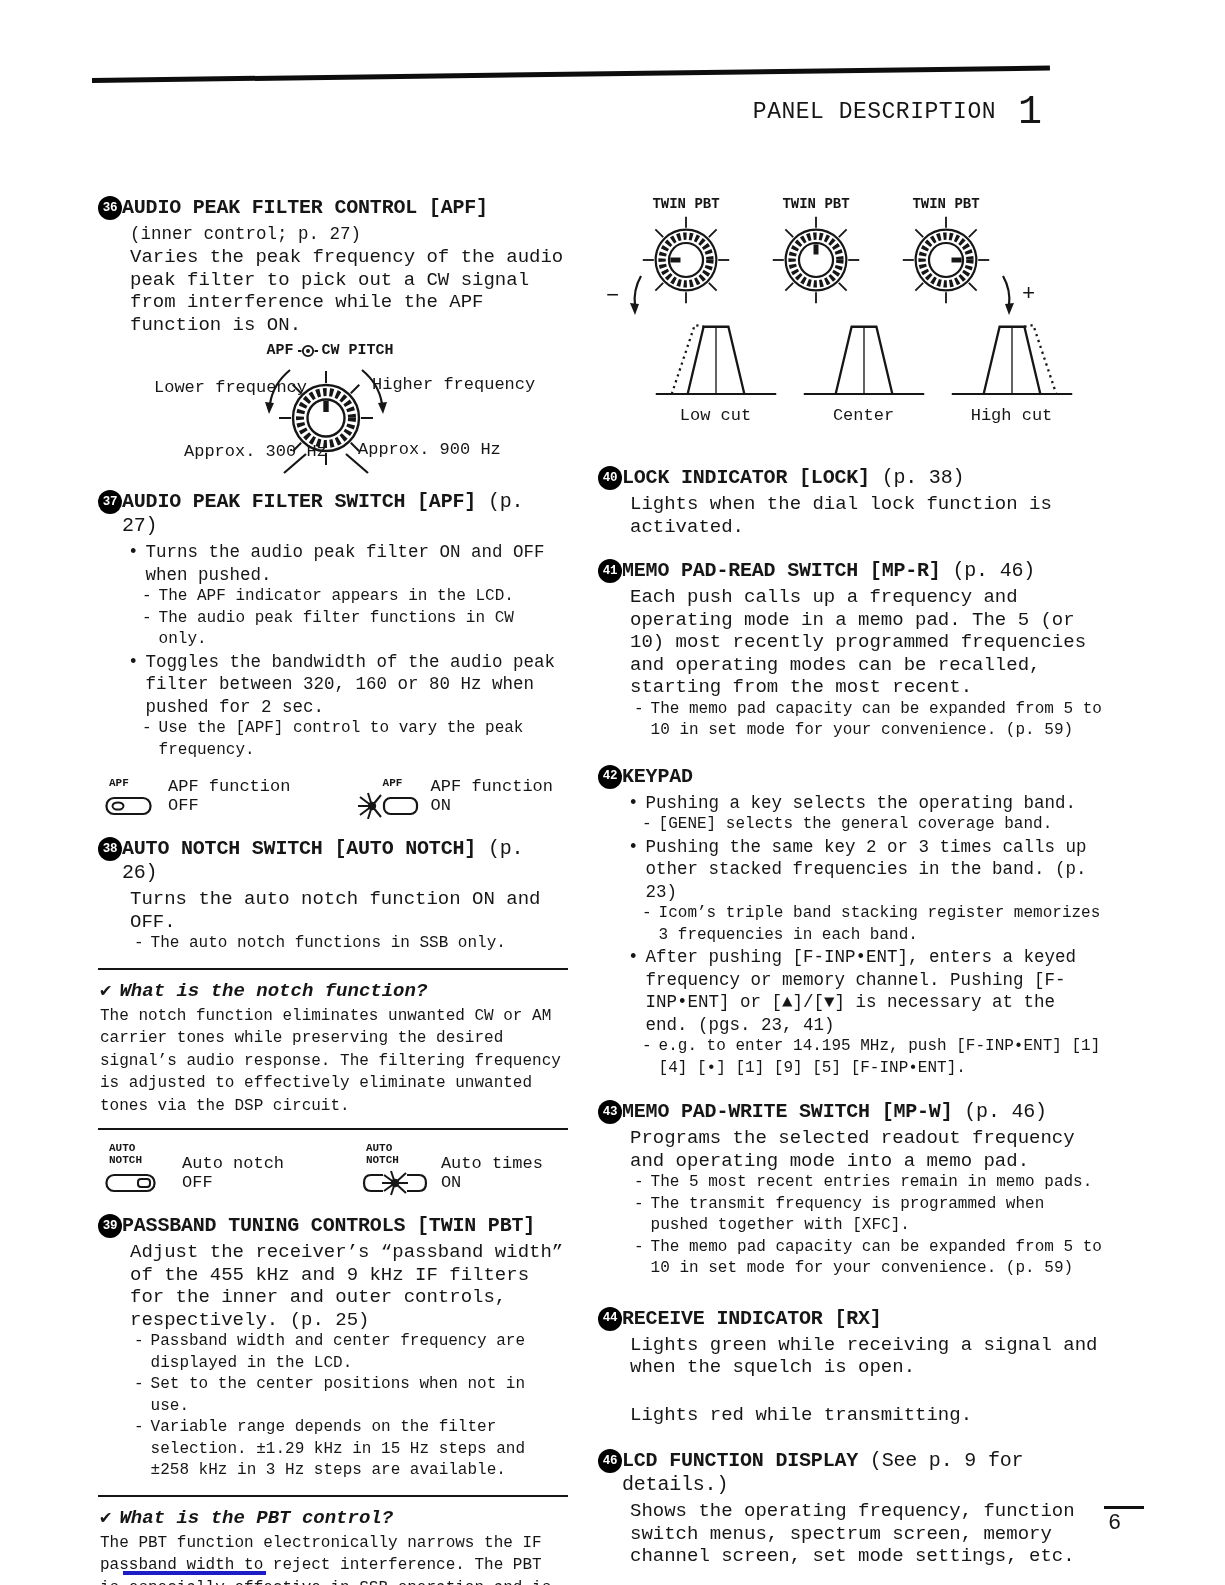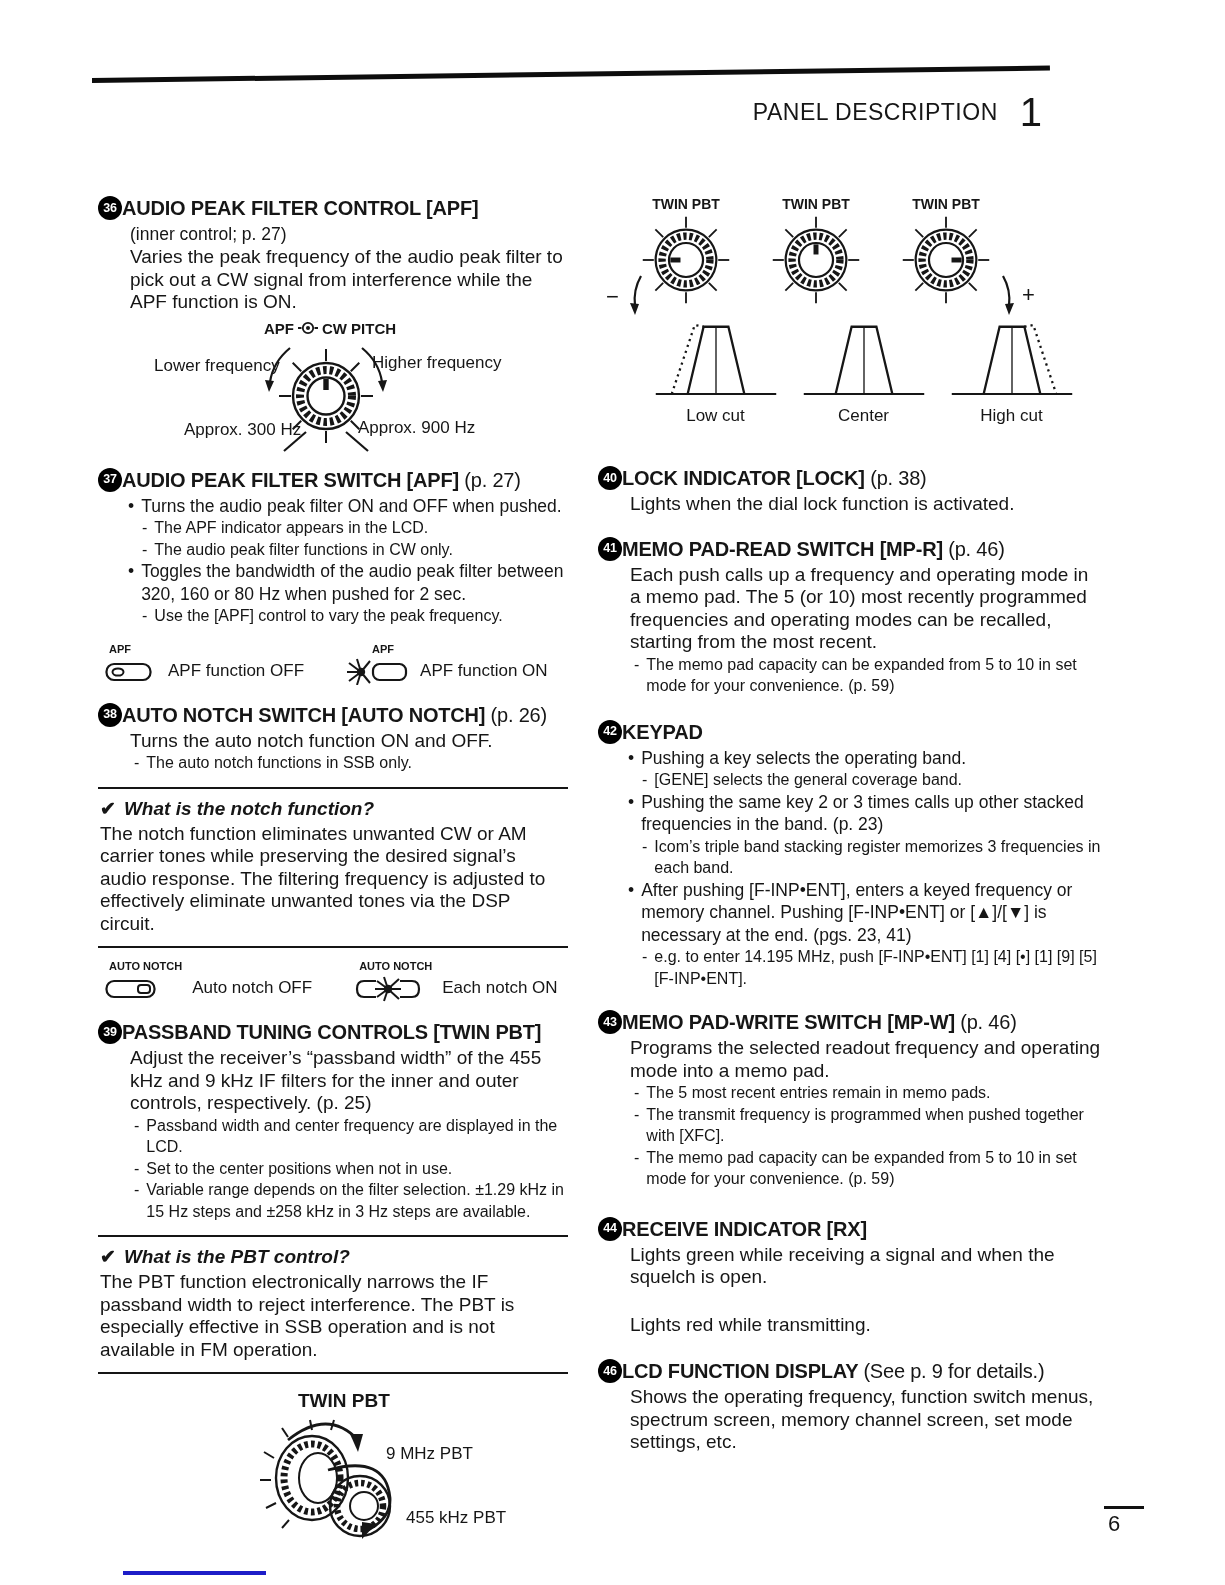--- a/index.html
+++ b/index.html
@@ -1,19 +1,19 @@
 <!DOCTYPE html>
 <html><head>
 <meta charset="utf-8">
 <style>
   * { margin:0; padding:0; box-sizing:border-box; }
   html,body { background:#d8d8d8; }
   .page {
     position:relative; width:1225px; height:1585px; background:#ffffff;
-    font-family:Liberation Sans, sans-serif; color:#161616; overflow:hidden;
+    font-family:Liberation Mono, monospace; color:#161616; overflow:hidden;
   }
   svg { display:block; }
   svg .st { fill:none; stroke:#161616; }
 
   
   .hrule { position:absolute; left:92px; top:78px; width:958px; height:4.5px;
            background:#0d0d0d; transform:rotate(-0.75deg); transform-origin:left center; }
   .hdr { position:absolute; top:90px; right:183px; display:flex; gap:22px; align-items:flex-start; }
   .hdr-title { font-size:23px; letter-spacing:0.5px; padding-top:9px; }
   .hdr-num { font-size:40px; }
@@ -37,21 +37,21 @@
   .subtitle { font-size:17.5px; line-height:23px; }
   .li { display:flex; gap:7px; margin-left:30px; font-size:17.5px; line-height:22.5px; }
   .li .mk { flex:0 0 auto; }
   .li.dash { margin-left:44px; font-size:16px; line-height:21.5px; }
 
   .infobox { border-top:2.5px solid #151515; border-bottom:2.5px solid #151515;
              padding:8px 2px 11px 2px; margin:13px 0 12px 0; }
   .infobox .ib-title { font-size:19px; font-weight:bold; font-style:italic; margin-bottom:3px;
                        display:flex; gap:8px; align-items:baseline; }
   .infobox .ib-title .check { font-style:normal; }
-  .infobox .ib-body { font-size:19px; line-height:22.5px; }
+  .infobox .ib-body { font-size:16px; line-height:22.5px; }
 
   
   .iconrow { display:flex; align-items:flex-end; margin:16px 0 18px 6px; }
   .iconunit { display:flex; flex-direction:column; }
   .iconlabel { font-size:11px; font-weight:bold; margin-left:5px; }
   .iconcap { font-size:17px; padding-bottom:4px; margin-left:10px; }
   .iconunit.second { margin-left:42px; }
 
   
   .apf-diagram { position:relative; height:128px; margin:6px 0 20px 0; }
@@ -264,21 +264,21 @@
               <line x1="34" y1="17" x2="23" y2="25"></line>
                 <line x1="34" y1="17" x2="30" y2="5"></line>
               <line x1="34" y1="17" x2="30" y2="29"></line>
                 <line x1="34" y1="17" x2="45" y2="7"></line>
               <line x1="34" y1="17" x2="47" y2="17"></line>
                 <line x1="34" y1="17" x2="45" y2="27"></line>
             </g>
             <circle cx="34" cy="17" r="4.2" fill="#161616"></circle>
           </svg>
         </div>
-        <span class="iconcap">Each notch ON</span>
+        <span class="iconcap">Auto times ON</span>
       </div>
     </div>
 
     <div class="sec s39">
       <div class="sec-head">
         <span class="badge">39</span>
         <span>PASSBAND TUNING CONTROLS [TWIN PBT]</span>
       </div>
       <div class="indent body">Adjust the receiver’s “passband width” of the 455 kHz and 9 kHz IF filters for the inner and outer controls, respectively. (p. 25)</div>
       <div class="li dash" style="margin-left:36px">

